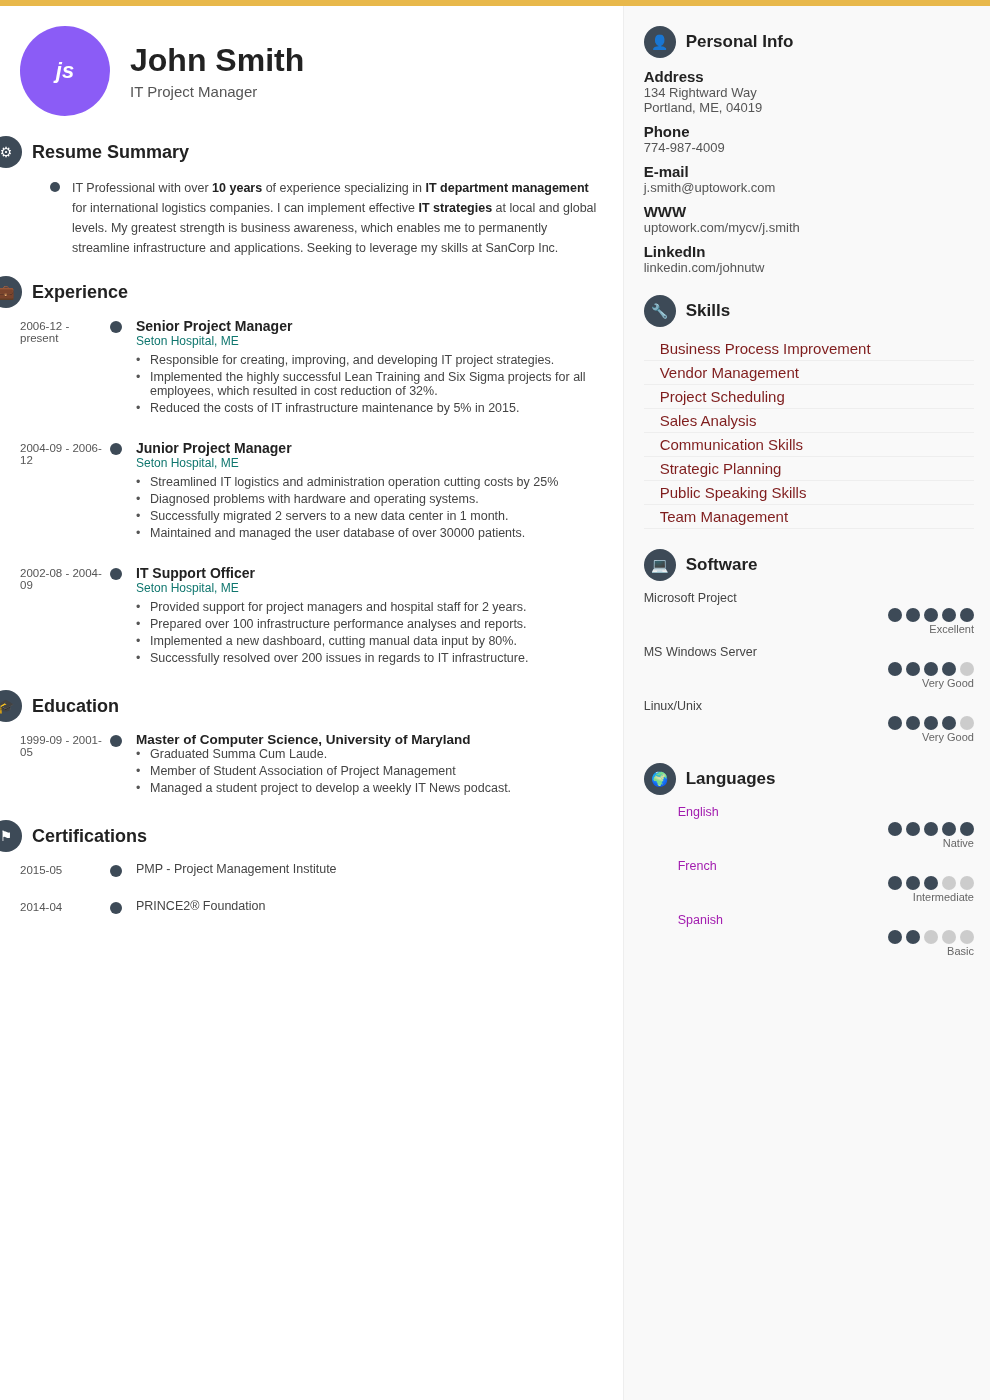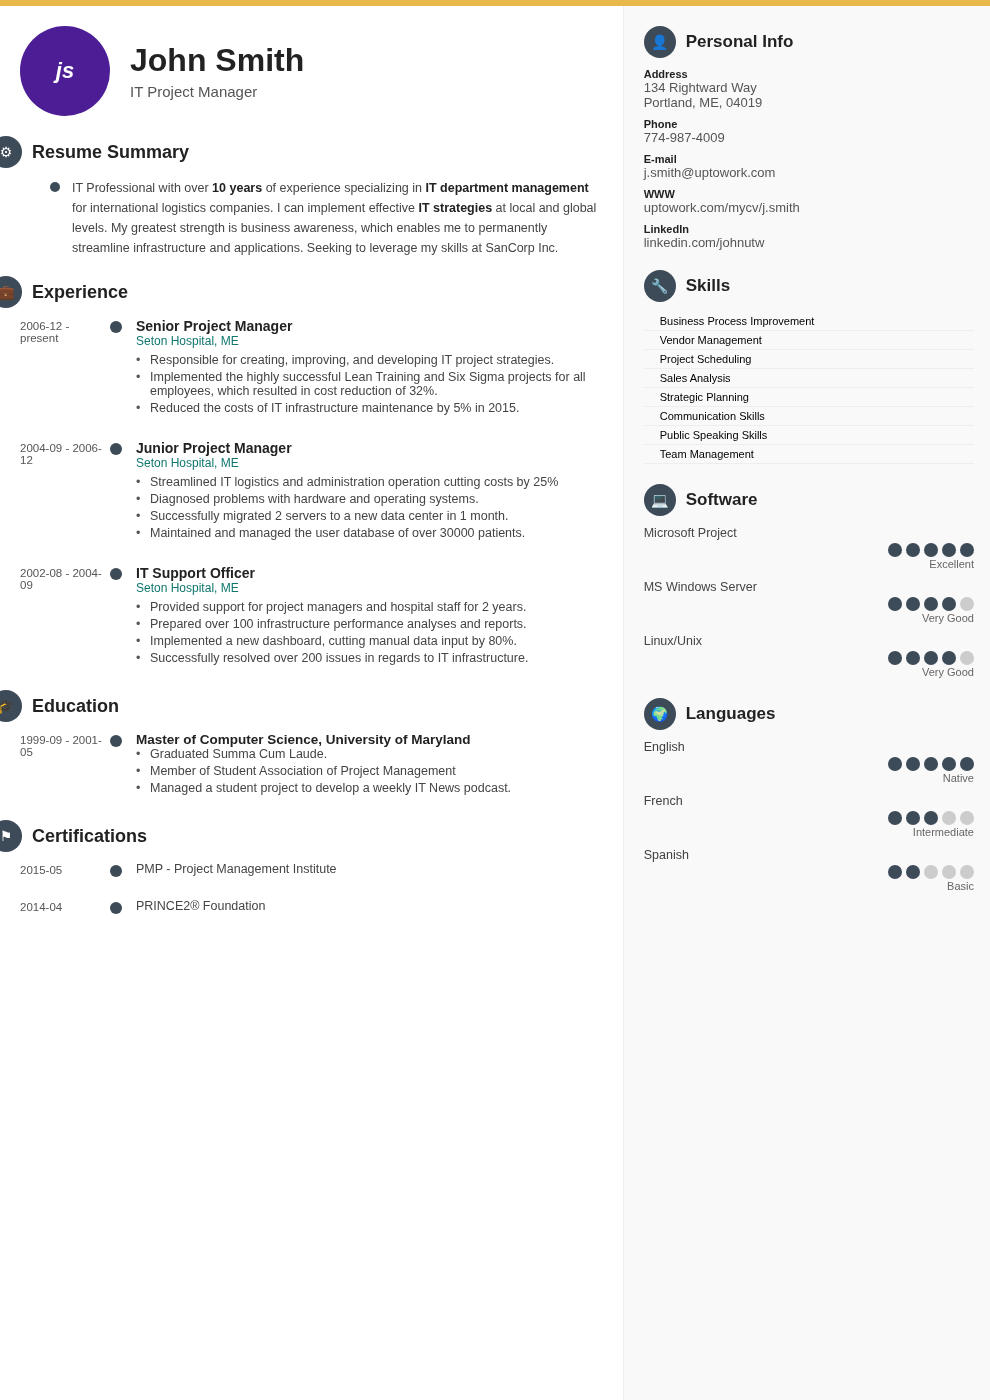--- a/index.html
+++ b/index.html
@@ -34,21 +34,21 @@
     .header-section {
       display: flex;
       align-items: center;
       margin-bottom: 20px;
     }
 
     .avatar-circle {
       width: 90px;
       height: 90px;
       border-radius: 50%;
-      background: #4c1d95;
+      background: #8b5cf6;
       display: flex;
       align-items: center;
       justify-content: center;
       color: #fff;
       font-size: 22px;
       font-style: italic;
       font-weight: bold;
       flex-shrink: 0;
       margin-right: 20px;
     }
@@ -232,33 +232,33 @@
     }
 
     .right-section-title {
       font-size: 17px;
       font-weight: bold;
       color: #222;
     }
 
     .info-label {
       font-weight: bold;
-      font-size: 11px;
+      font-size: 15px;
       color: #222;
       margin-top: 8px;
     }
 
     .info-value {
       font-size: 13px;
       color: #555;
     }
 
     .skill-item {
-      font-size: 11px;
-      color: #000000;
+      font-size: 15px;
+      color: #7f1d1d;
       padding: 3px 16px;
       border-bottom: 1px solid #eee;
     }
 
     
     .software-item {
       margin-bottom: 10px;
     }
 
     .software-name {
@@ -300,22 +300,23 @@
       background: #ccc;
     }
 
     
     .language-item {
       margin-bottom: 10px;
     }
 
     .lang-name {
       font-size: 12.5px;
-      color: #404040;
+      color: #a21caf;
       margin-bottom: 3px;
+      margin-left: 34px;
     }
 
     .cert-text {
       font-size: 12.5px;
       color: #444;
     }
   </style>
 </head>
 <body>
 
@@ -485,22 +486,22 @@
 
     <div class="right-section">
       <div class="right-section-header">
         <div class="right-section-icon">🔧</div>
         <span class="right-section-title">Skills</span>
       </div>
       <div class="skill-item">Business Process Improvement</div>
       <div class="skill-item">Vendor Management</div>
       <div class="skill-item">Project Scheduling</div>
       <div class="skill-item">Sales Analysis</div>
+      <div class="skill-item">Communication Skills</div>
       <div class="skill-item">Strategic Planning</div>
-      <div class="skill-item">Communication Skills</div>
       <div class="skill-item">Public Speaking Skills</div>
       <div class="skill-item">Team Management</div>
     </div>
 
     <div class="right-section">
       <div class="right-section-header">
         <div class="right-section-icon">💻</div>
         <span class="right-section-title">Software</span>
       </div>
 

